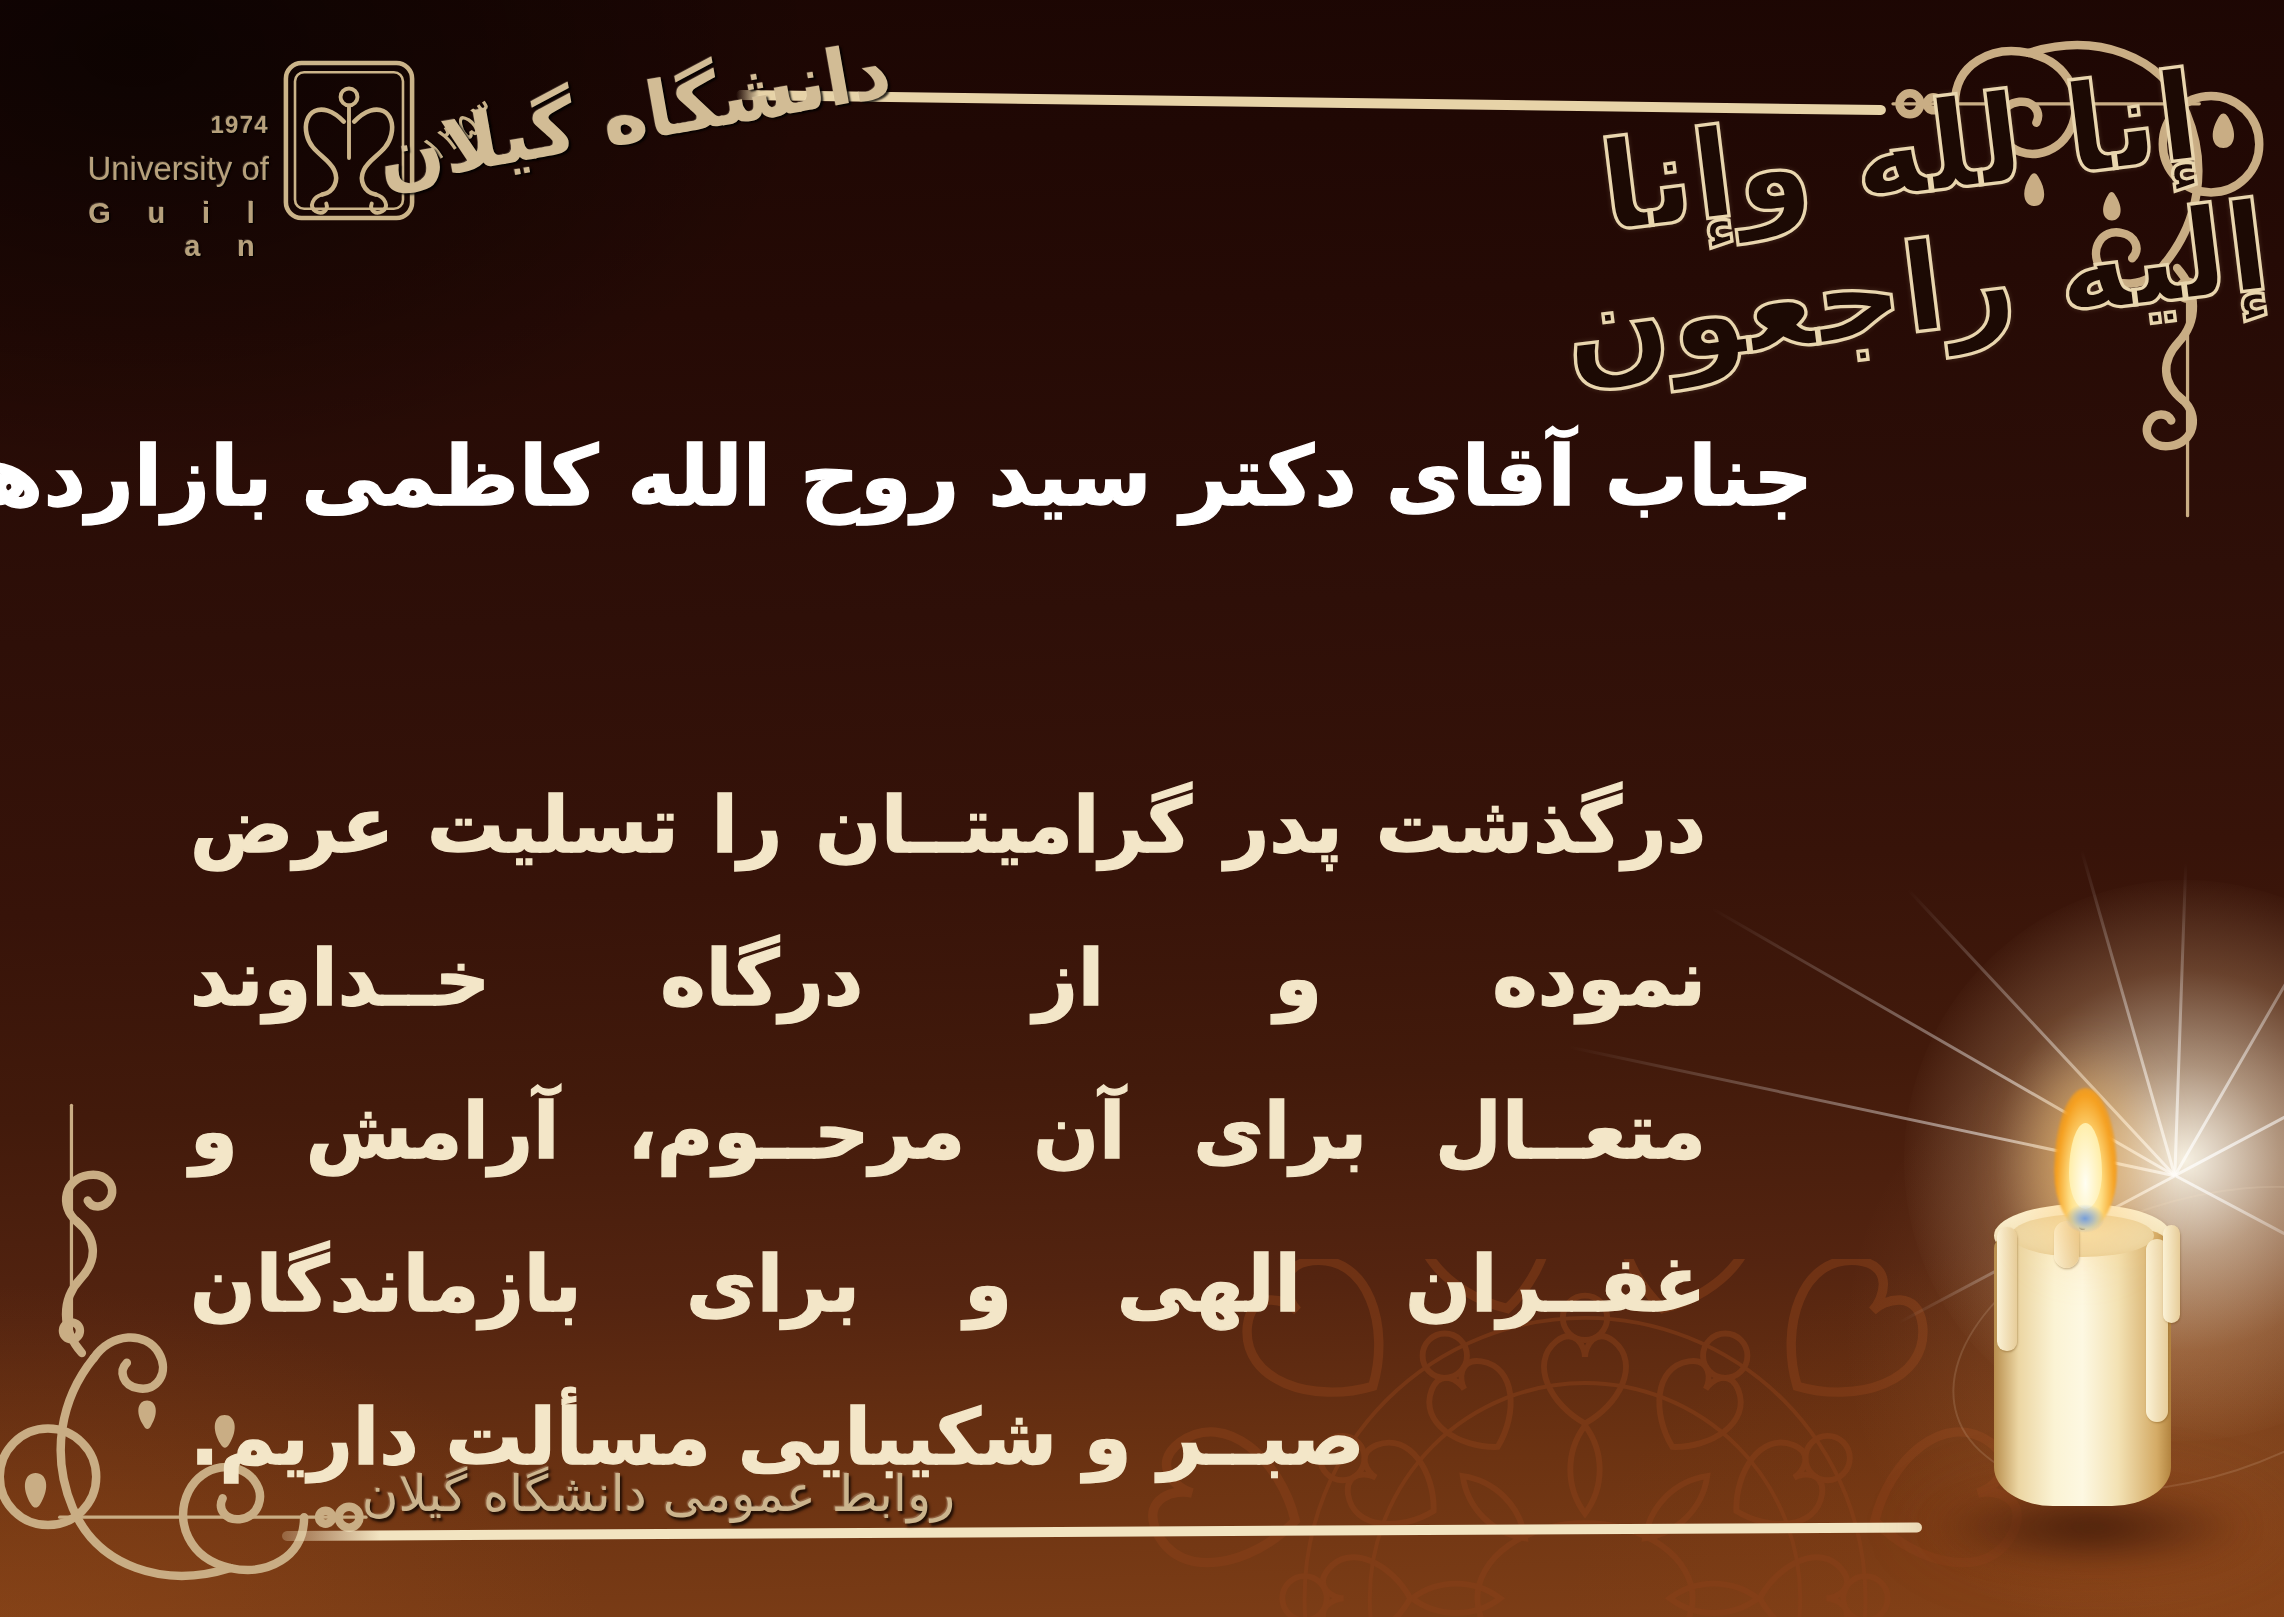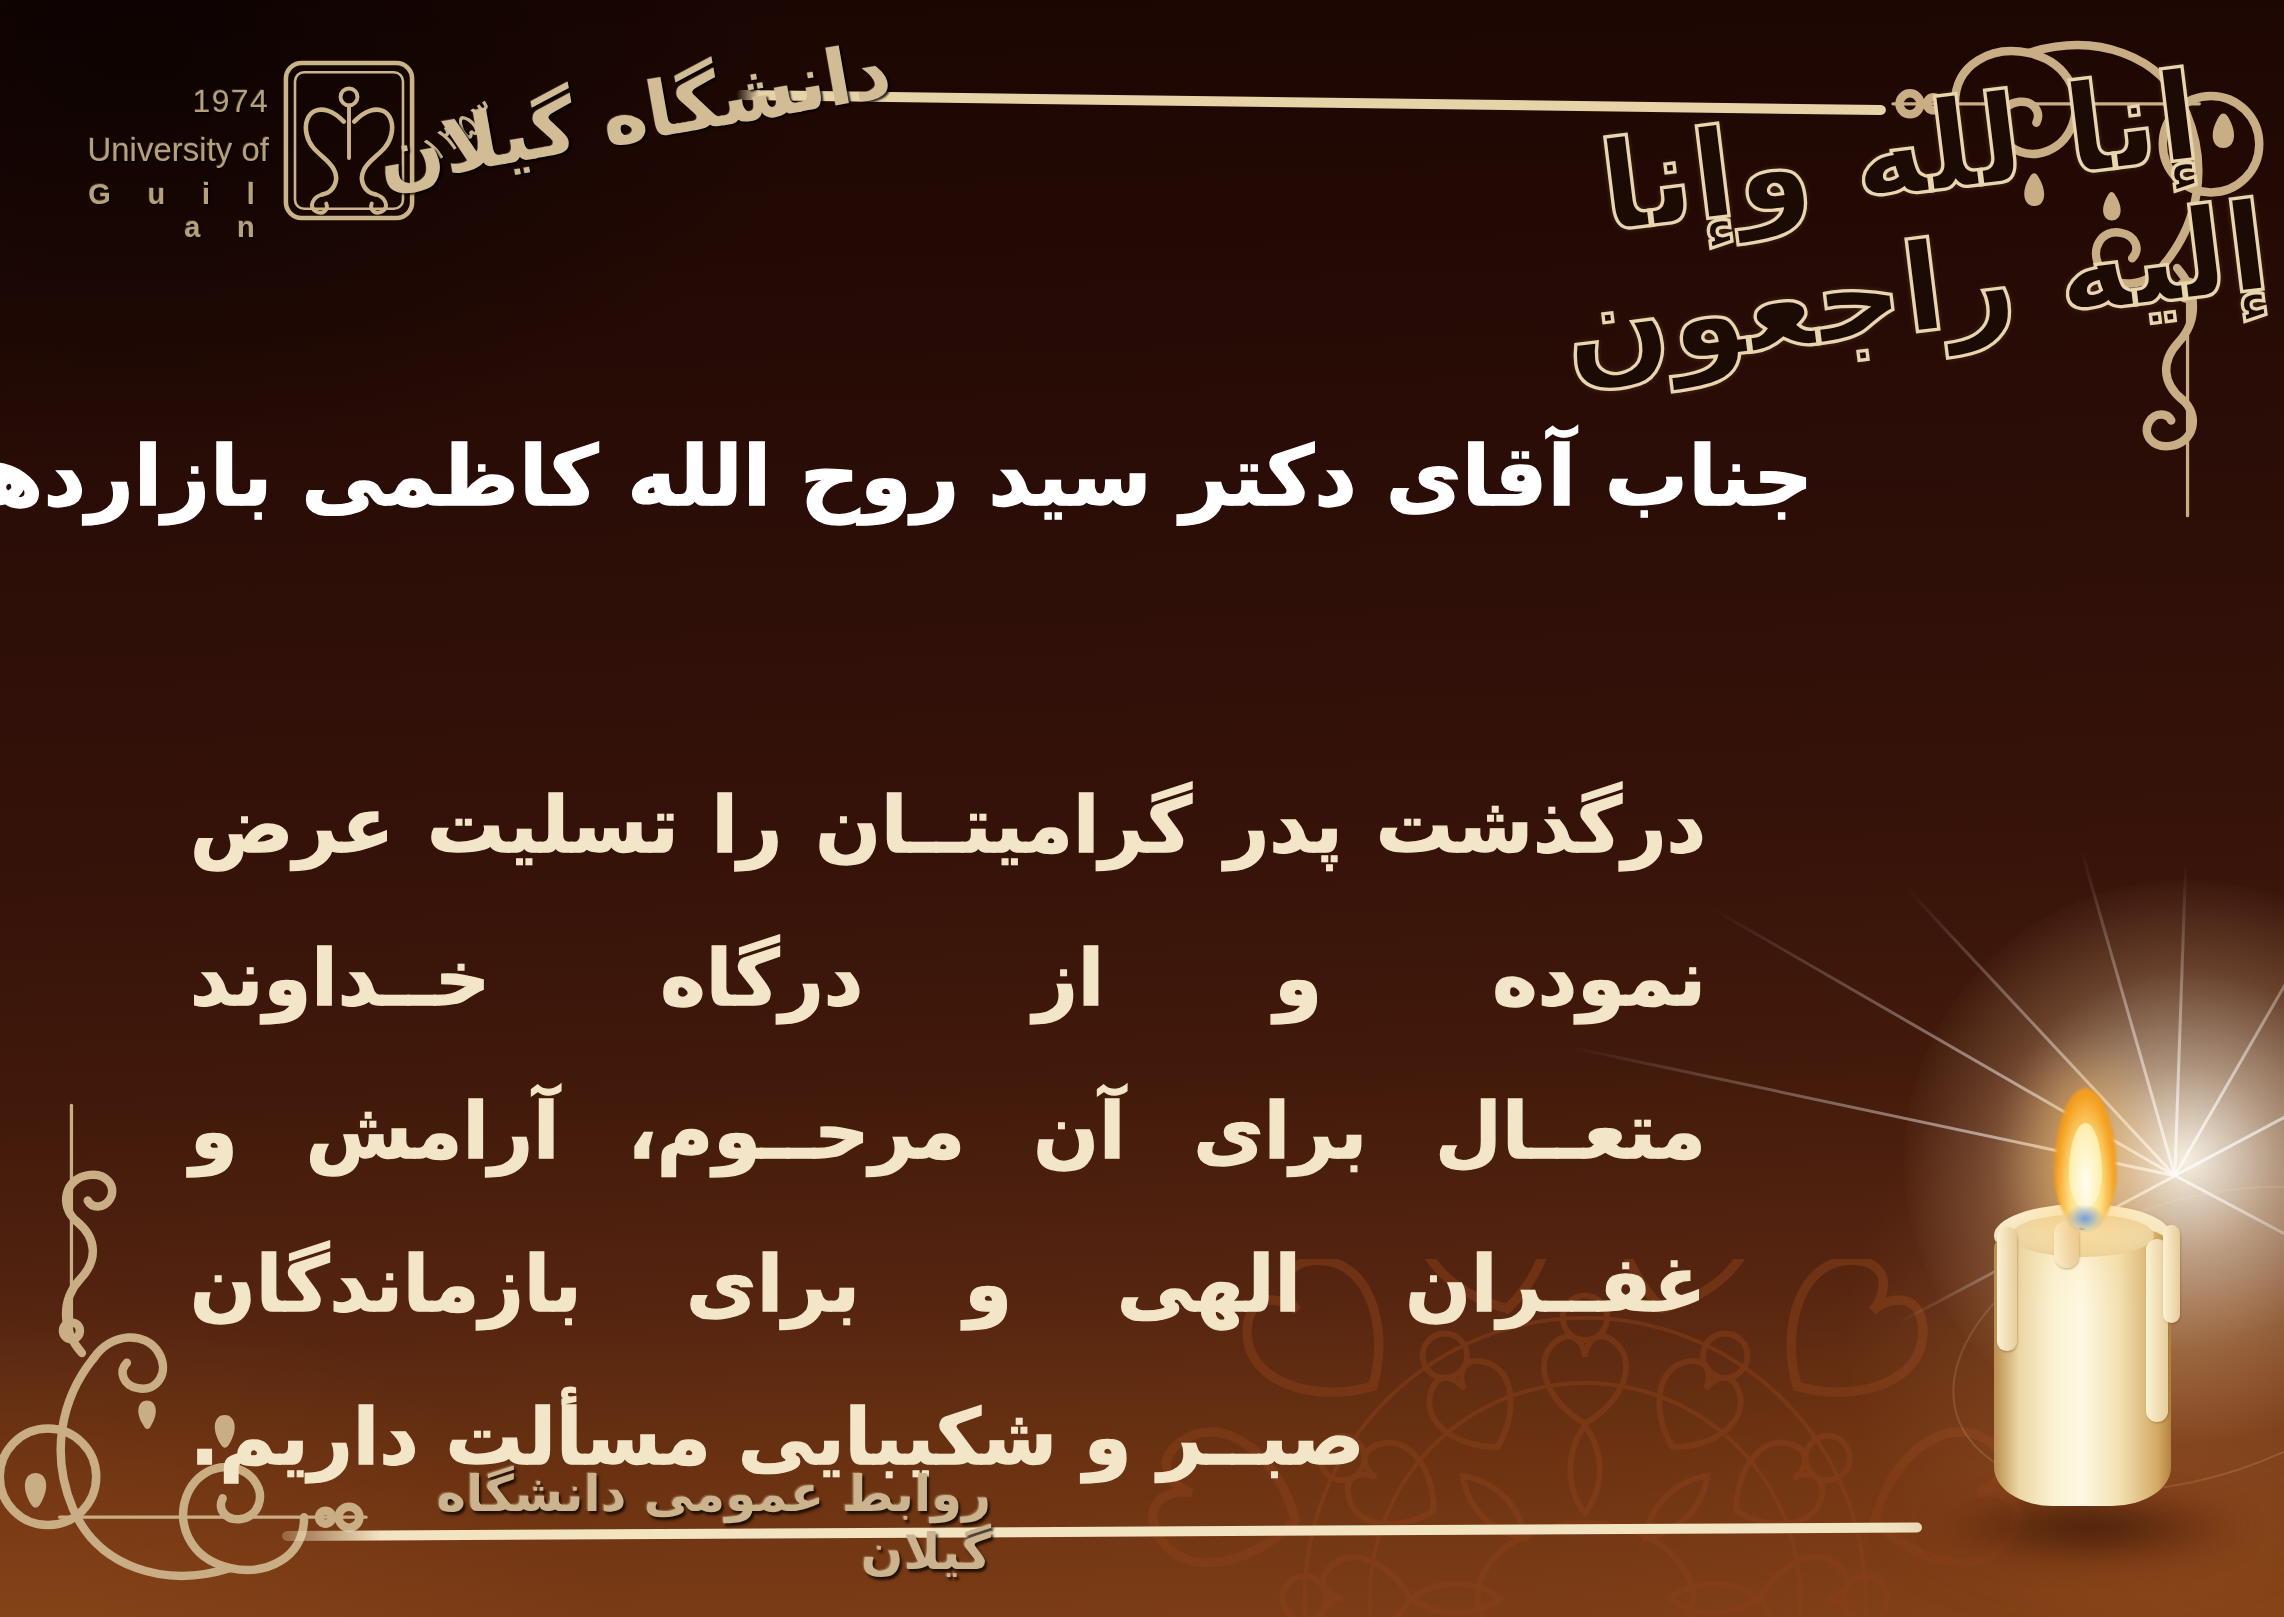--- a/index.html
+++ b/index.html
@@ -10,21 +10,21 @@
       radial-gradient(ellipse 978px 620px at 6% 3%, rgba(0,0,0,.55), rgba(0,0,0,0) 70%),
       radial-gradient(ellipse 848px 554px at 0% 104%, rgba(160,82,28,.42), rgba(0,0,0,0) 72%),
       radial-gradient(ellipse 978px 652px at 100% 104%, rgba(150,72,22,.35), rgba(0,0,0,0) 75%),
       linear-gradient(178deg,#1b0603 0%,#250a05 20%,#2e0f08 38%,#371309 54%,#421a0b 66%,#542410 78%,#6c3312 89%,#7f3f17 100%);
   }
   .abs{position:absolute;}
   
   .logo-en{left:62px;top:83px;width:207px;text-align:right;color:#b7a17c;
     font-family:"Liberation Sans",sans-serif;
     text-shadow:1.3px 1.3px 1.3px rgba(0,0,0,.85), -0.7px -0.7px 0.7px rgba(255,244,215,.18);}
-  .logo-en .yr{font-size:32px;font-weight:normal;letter-spacing:1.3px;}
+  .logo-en .yr{font-size:24px;font-weight:bold;letter-spacing:1.3px;margin-top:28px;}
   .logo-en .l1{font-size:33px;margin-top:11px;}
   .logo-en .l2{font-size:29px;font-weight:bold;letter-spacing:14.3px;margin-top:9px;}
   .logo-fa-year{left:419px;top:110px;font-size:37px;color:#c8b289;transform:rotate(-34deg);
     text-shadow:1.3px 1.3px 1.3px rgba(0,0,0,.8);}
   .logo-fa-name{left:450px;top:63px;width:443px;font-size:77px;font-weight:bold;color:#d2bc95;
     transform:rotate(-10deg);white-space:nowrap;direction:rtl;
     text-shadow:2px 2px 2px rgba(0,0,0,.8), -0.7px -0.7px 0.7px rgba(255,246,220,.2);}
   
   .rule{background:#e7d3a8;border-radius:5.9px;}
   .rule-top{left:736px;top:90px;width:1150px;height:10.4px;transform:rotate(.75deg);transform-origin:left center;
@@ -36,22 +36,22 @@
     font-weight:bold;font-size:123px;line-height:138px;color:#1c0a04;
     -webkit-text-stroke:3.3px #e9d6ae;text-shadow:0 0 6.5px rgba(236,216,172,.3);white-space:nowrap;}
   
   .recipient{left:0;top:406px;width:1813px;text-align:center;direction:rtl;color:#fff;
     font-weight:bold;font-size:83px;line-height:142px;-webkit-text-stroke:1.3px #fff;white-space:nowrap;}
   .message{left:0;top:749px;width:1896px;box-sizing:border-box;padding:0 190px;direction:rtl;
     color:#f3e6c8;font-weight:bold;font-size:77px;line-height:153px;-webkit-text-stroke:1.3px #f3e6c8;}
   .message .stretch{text-align:justify;text-align-last:justify;}
   .message .last{text-align:left;}
   
-  .footer-txt{left:326px;top:1465px;width:665px;text-align:right;direction:rtl;
-    font-size:50px;font-weight:bold;color:#cbb48d;
+  .footer-txt{left:326px;top:1465px;width:665px;text-align:center;direction:rtl;
+    font-size:50px;font-weight:normal;color:#cbb48d;
     text-shadow:2px 2.6px 2.6px rgba(18,7,2,.85), -1.3px -1.3px 1.3px rgba(255,240,212,.28);}
   
   .glow{left:1904px;top:880px;width:561px;height:561px;border-radius:50%;
     background:radial-gradient(circle at 50% 50%, rgba(255,252,240,.95) 0%, rgba(255,241,214,.55) 24%, rgba(255,214,165,.22) 48%, rgba(255,200,150,0) 72%);}
   .glow2{left:1800px;top:1011px;width:717px;height:652px;border-radius:50%;
     background:radial-gradient(circle, rgba(255,190,120,.18) 0%, rgba(255,190,120,0) 65%);}
   .flare-ring{left:1944px;top:1200px;width:496px;height:274px;border:2px solid rgba(255,236,206,.14);
     border-radius:50%;transform:rotate(-18deg);}
   .rays{left:2175px;top:1174px;width:0;height:0;}
   .ray{position:absolute;left:0;top:0;height:3.3px;border-radius:2px;transform-origin:0 50%;

